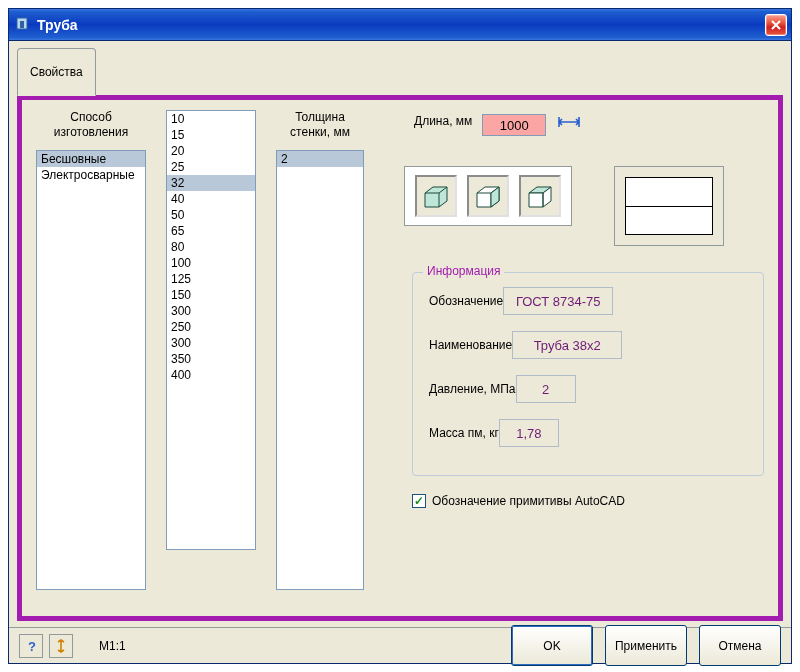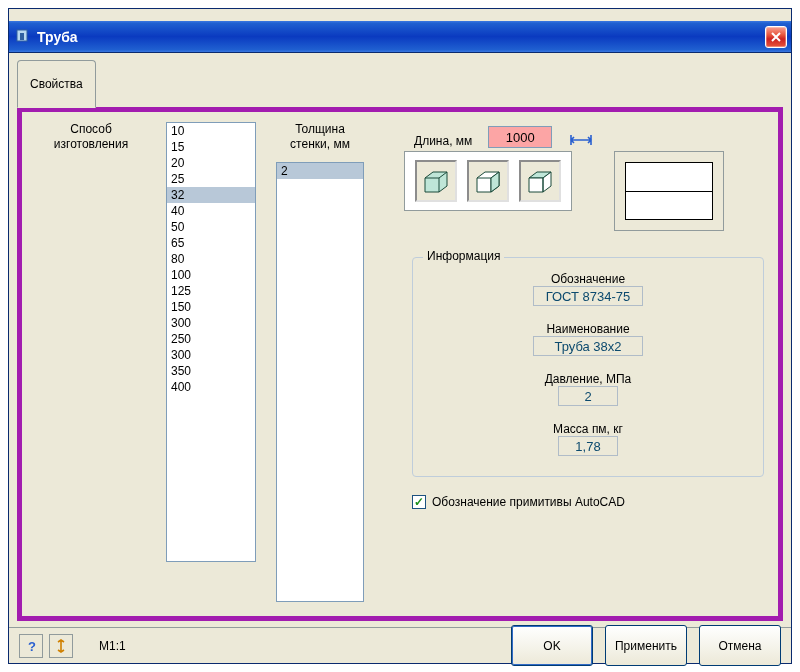--- a/index.html
+++ b/index.html
@@ -16,21 +16,20 @@
     background: #ece9d8;
     display: flex; flex-direction: column;
   }
   .titlebar {
     height: 32px;
     background: linear-gradient(to bottom, #3a77e0 0%, #1f5fd0 8%, #0a3ac0 50%, #1f5fd0 92%, #3a77e0 100%);
     display: flex; align-items: center;
     padding: 0 4px 0 6px;
     color: #fff; font-weight: bold;
     border-bottom: 1px solid #0a2a6e;
-    margin-top: 12px;
   }
   .titlebar .icon { margin-right: 6px; }
   .titlebar .title { flex: 1; font-size: 14px; }
   .close-btn {
     width: 22px; height: 22px;
     background: linear-gradient(to bottom, #f8a090, #e7543c 40%, #c22 60%, #e7543c);
     border: 1px solid #fff; border-radius: 3px;
     display: flex; align-items: center; justify-content: center;
     color: #fff; font-weight: bold; font-size: 13px;
     cursor: pointer;
@@ -67,22 +66,22 @@
   .listbox .item {
     padding: 1px 4px;
     white-space: nowrap;
     cursor: pointer;
   }
   .listbox .item.sel {
     background: #b8c8d8;
   }
   .right { flex: 1; display: flex; flex-direction: column; }
   .length-row {
-    display: flex; align-items: flex-end; gap: 16px;
-    margin: 4px 0 3px 30px;
+    display: flex; align-items: flex-start; gap: 10px;
+    margin: 4px 0 30px 30px;
   }
   .text-in {
     border: 1px solid #7f9db9;
     background: #fca5a5;
     padding: 2px 4px;
     width: 64px; height: 22px;
     font-family: inherit; font-size: 13px;
     text-align: center;
   }
   .dim-icon svg { display: block; }
@@ -120,33 +119,32 @@
   .info-group {
     margin: 26px 0 0 28px;
     border: 1px solid #bfcddb;
     border-radius: 4px;
     padding: 14px 16px 16px 16px;
     position: relative;
   }
   .info-group .legend {
     position: absolute; top: -9px; left: 10px;
     background: #ece9d8; padding: 0 4px;
-    color: #000000; font-size: 12px;
+    color: #a21caf; font-size: 12px;
   }
   .info-row {
     display: flex; align-items: center; justify-content: flex-start;
     margin-bottom: 16px;
-    flex-direction: column;
-  }
-  .info-row:last-child { margin-bottom: 4px; }
+  }
+  .info-row:last-child { margin-bottom: 12px; }
   .info-val {
     border: 1px solid #b0bcc8;
     background: #ece9d8;
-    color: #0c4a6e;
-    width: 110px; height: 20px;
+    color: #701a75;
+    width: 110px; height: 28px;
     display: flex; align-items: center; justify-content: center;
     font-size: 13px;
   }
   .chk-row {
     margin: 18px 0 0 28px;
     display: flex; align-items: center; gap: 6px;
   }
   .chk {
     width: 14px; height: 14px;
     border: 1px solid #1c5180; background: #fff;
@@ -200,20 +198,24 @@
 
   <div class="body">
     <div class="tabbar">
       <div class="tab">Свойства</div>
     </div>
     <div class="tabpanel">
 
       <div class="col" style="width:110px">
         <h>Способ
 изготовления</h>
+        <div class="listbox" id="list-method">
+            <div class="item sel">Бесшовные</div>
+            <div class="item">Электросварные</div>
+          </div>
       </div>
 
       <div class="col" style="width:90px">
         <div class="listbox" id="list-diameter">
             <div class="item">10</div>
             <div class="item">15</div>
             <div class="item">20</div>
             <div class="item">25</div>
             <div class="item sel">32</div>
             <div class="item">40</div>

